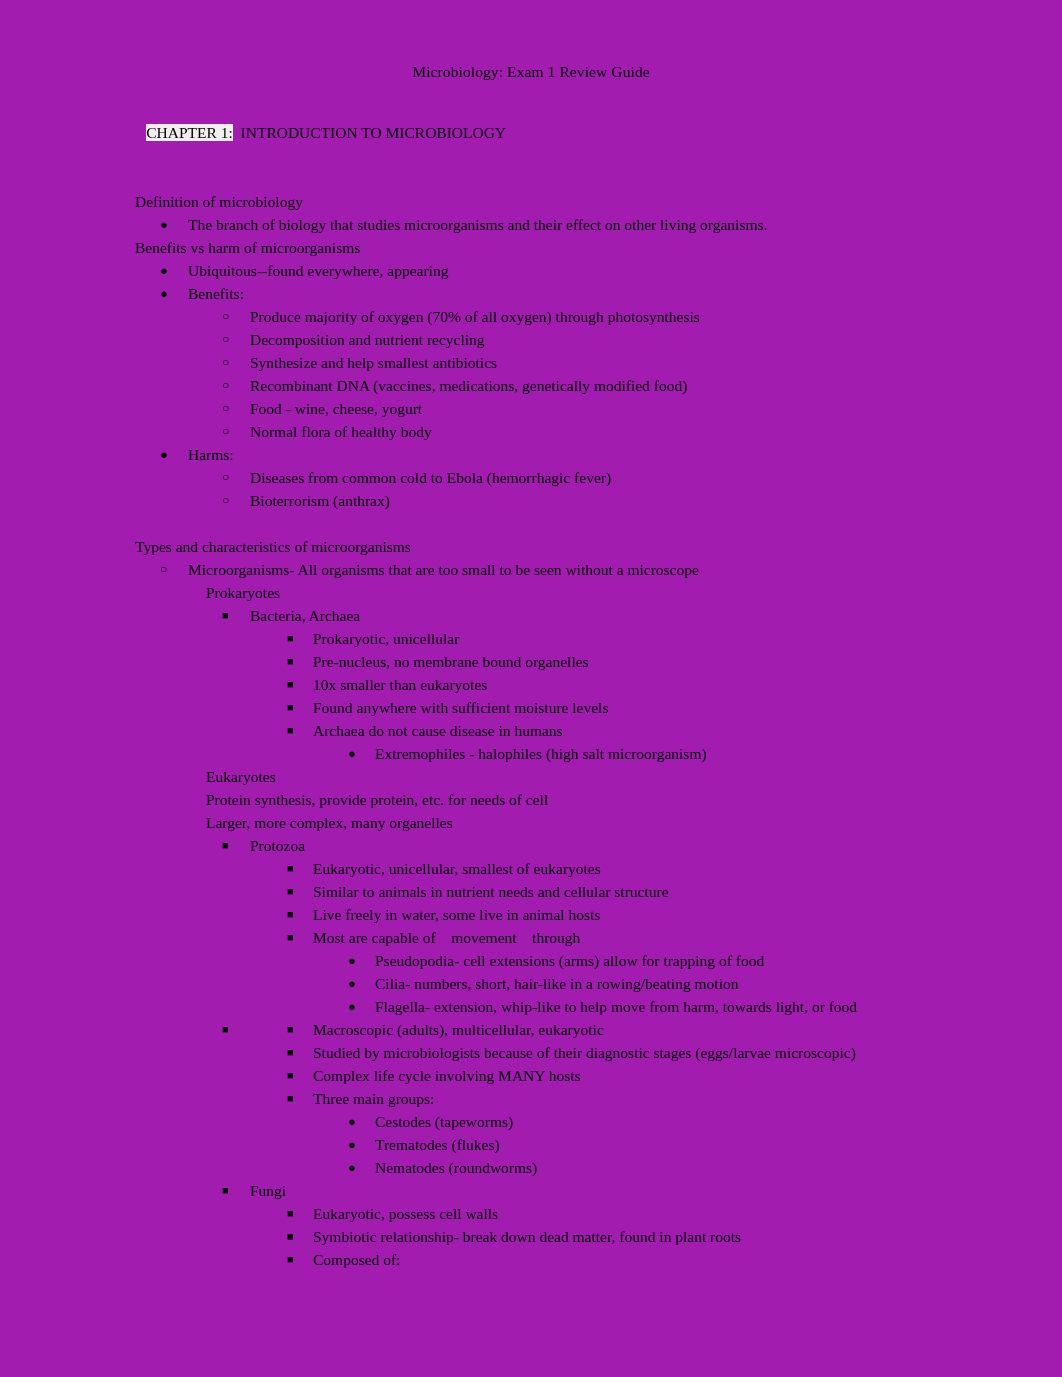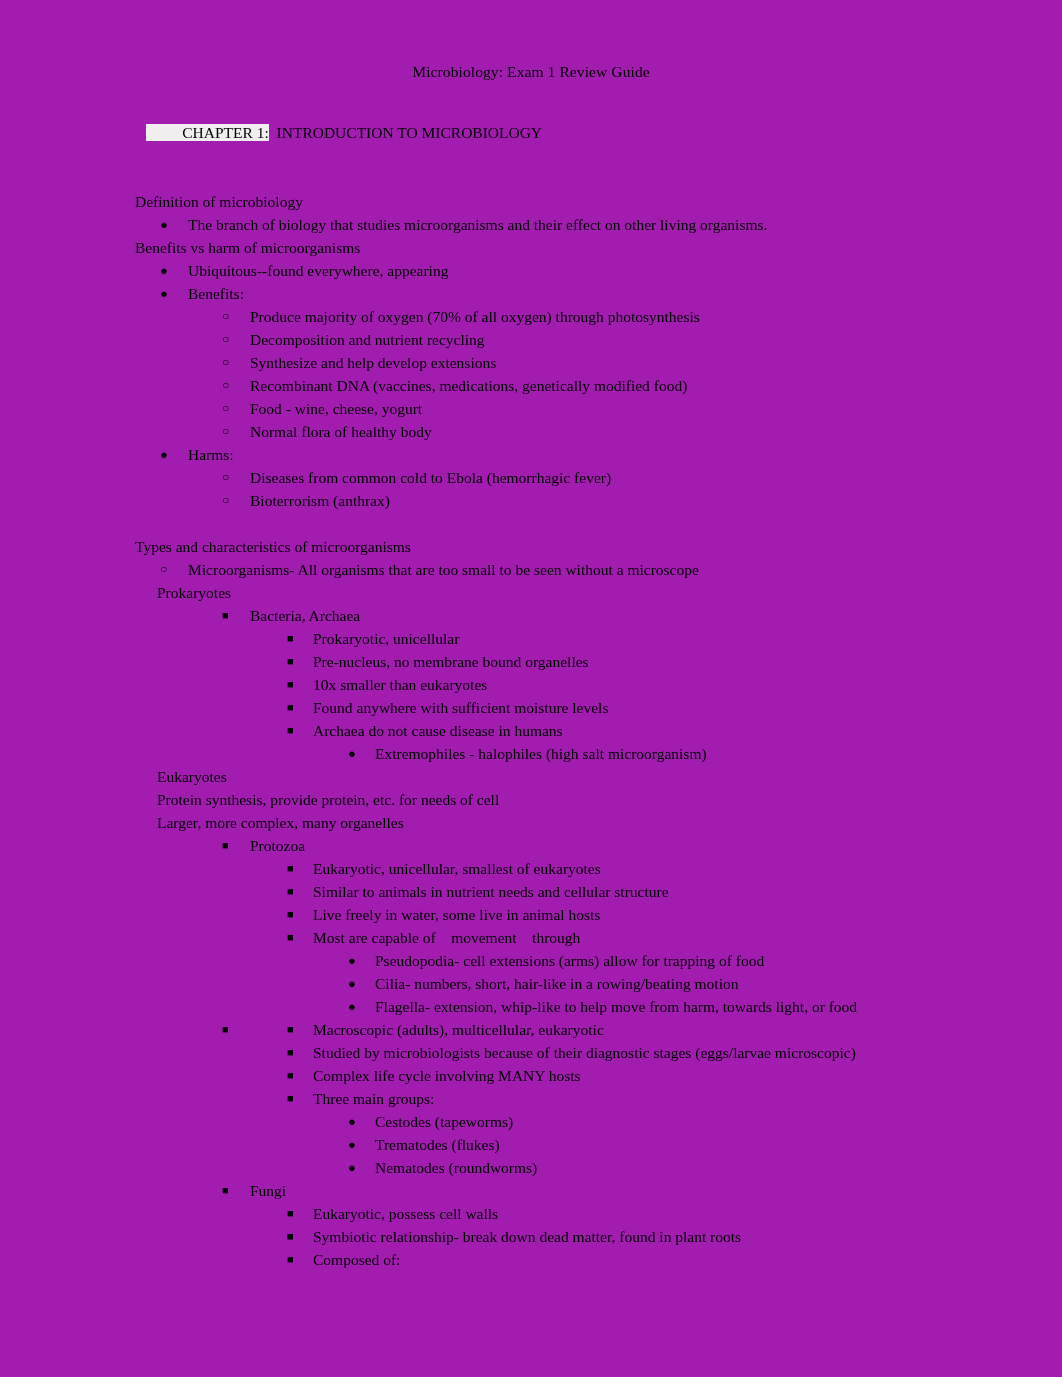--- a/index.html
+++ b/index.html
@@ -43,39 +43,38 @@
   
   .chapter {
     font-size: 15.5px;
     line-height: 23px;
     white-space: pre;
     margin: 0 0 0 0;
     padding: 0;
   }
   .chapter .hl {
     background: #f0eeee;
-    padding-left: 36px;
   }
 
   
   .spacer {
     height: 23px;
     line-height: 23px;
     font-size: 15.5px;
   }
 
   
   .p {
     margin: 0;
     padding: 0;
     line-height: 23px;
     white-space: pre-wrap;
   }
   .p.lvl0 { margin-left: 12px; }
-  .p.lvl1 { margin-left: 34px; }
+  .p.lvl1 { margin-left: 83px; }
 
   
   .li {
     position: relative;
     margin: 0;
     padding: 0;
     line-height: 23px;
     white-space: pre-wrap;
   }
   .li > .mk {
@@ -125,21 +124,21 @@
     <div class="spacer">&nbsp;</div>
 
     <div id="outline-root">
         <div class="p lvl0">Definition of microbiology</div>
         <div class="li l1"><span class="mk disc">●</span><span class="tx">The branch of biology that studies microorganisms and their effect on other living organisms.</span></div>
         <div class="p lvl0">Benefits vs harm of microorganisms</div>
         <div class="li l1"><span class="mk disc">●</span><span class="tx">Ubiquitous--found everywhere, appearing</span></div>
         <div class="li l1"><span class="mk disc">●</span><span class="tx">Benefits:</span></div>
         <div class="li l2"><span class="mk circle">○</span><span class="tx">Produce majority of oxygen (70% of all oxygen) through photosynthesis</span></div>
         <div class="li l2"><span class="mk circle">○</span><span class="tx">Decomposition and nutrient recycling</span></div>
-        <div class="li l2"><span class="mk circle">○</span><span class="tx">Synthesize and help develop extensions</span></div>
+        <div class="li l2"><span class="mk circle">○</span><span class="tx">Synthesize and help smallest antibiotics</span></div>
         <div class="li l2"><span class="mk circle">○</span><span class="tx">Recombinant DNA (vaccines, medications, genetically modified food)</span></div>
         <div class="li l2"><span class="mk circle">○</span><span class="tx">Food - wine, cheese, yogurt</span></div>
         <div class="li l2"><span class="mk circle">○</span><span class="tx">Normal flora of healthy body</span></div>
         <div class="li l1"><span class="mk disc">●</span><span class="tx">Harms:</span></div>
         <div class="li l2"><span class="mk circle">○</span><span class="tx">Diseases from common cold to Ebola (hemorrhagic fever)</span></div>
         <div class="li l2"><span class="mk circle">○</span><span class="tx">Bioterrorism (anthrax)</span></div>
         <div class="spacer">&nbsp;</div>
         <div class="p lvl0">Types and characteristics of microorganisms</div>
         <div class="li l1"><span class="mk circle">○</span><span class="tx">Microorganisms- All organisms that are too small to be seen without a microscope</span></div>
         <div class="p lvl1">Prokaryotes</div>

